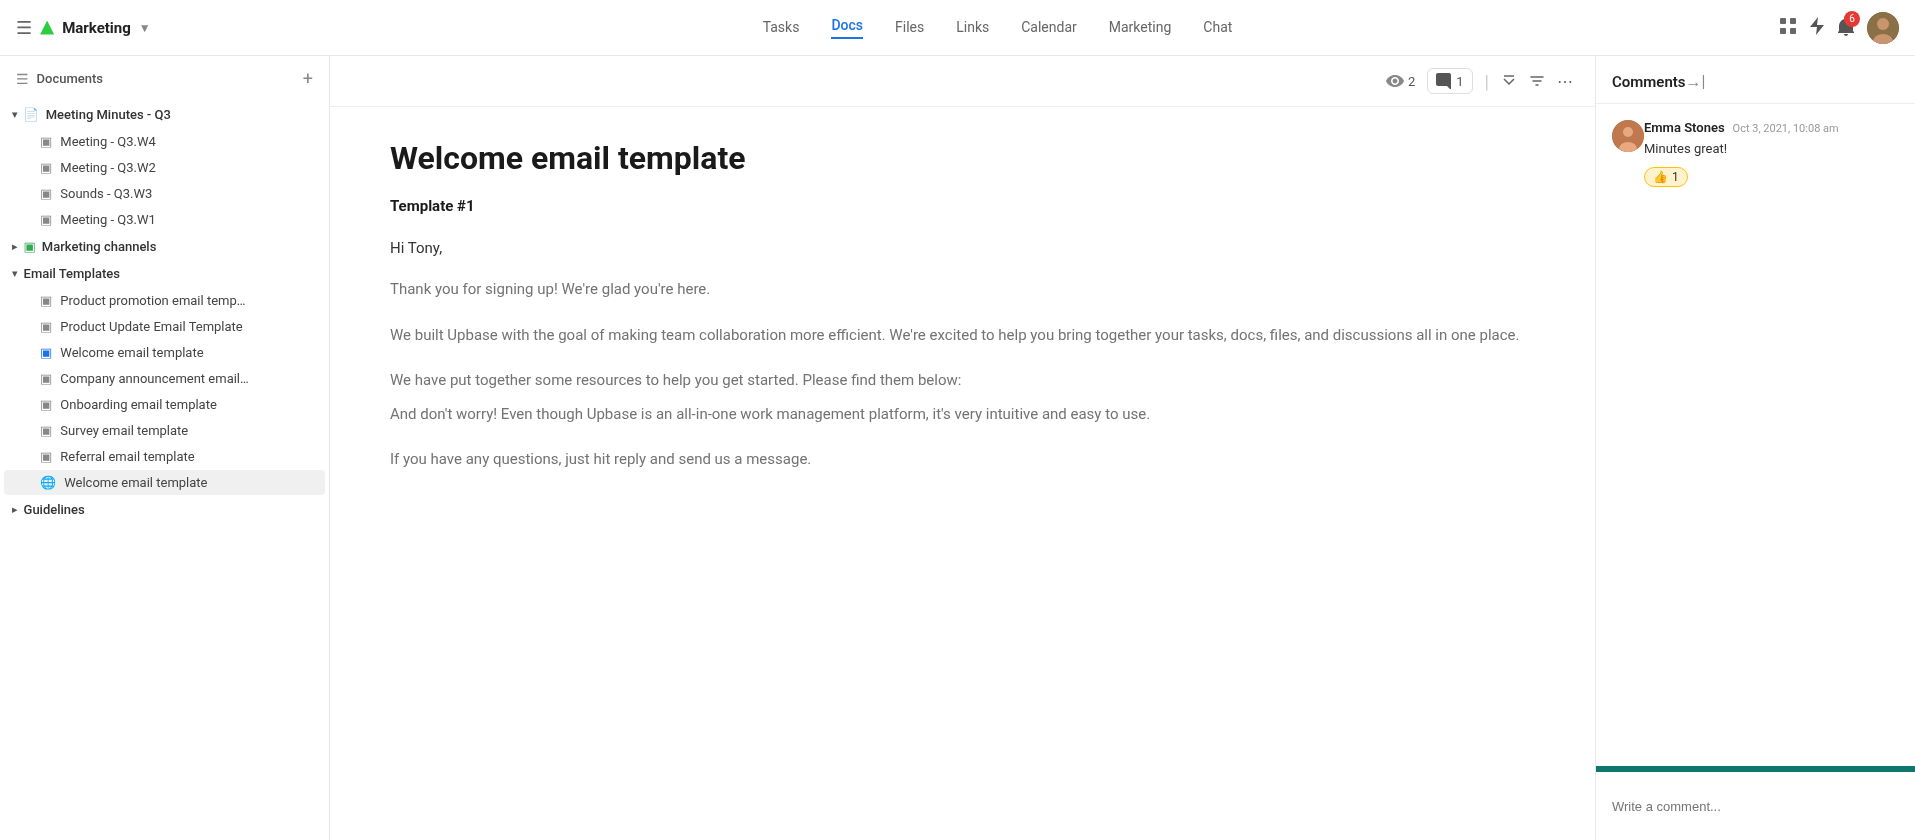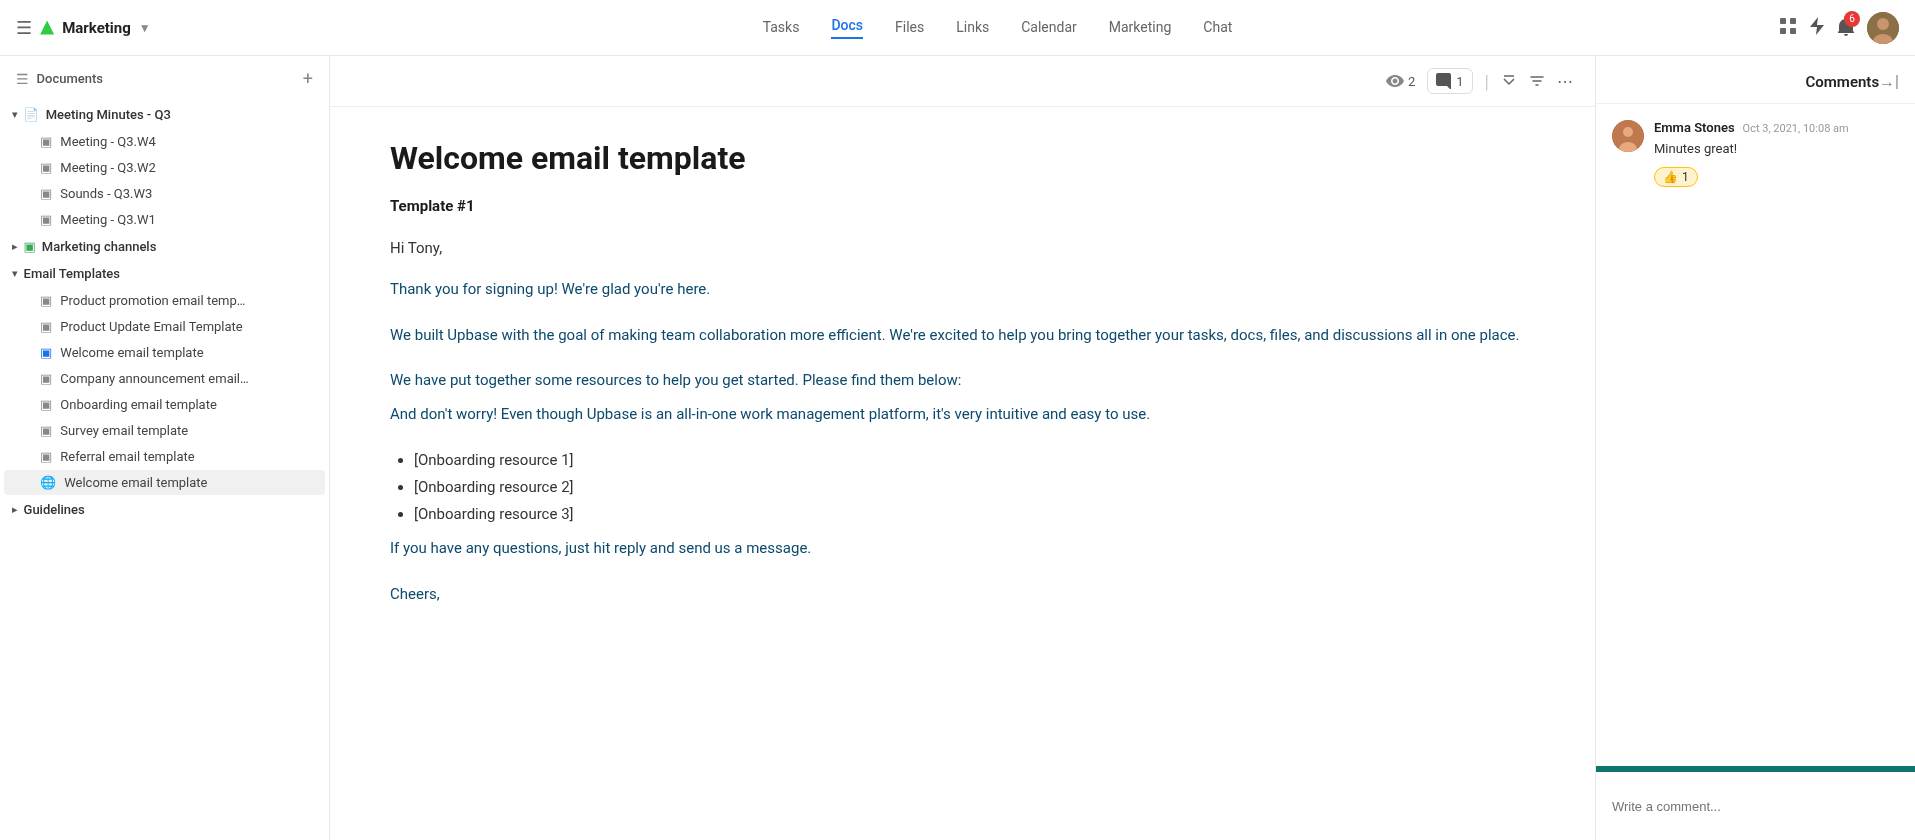--- a/index.html
+++ b/index.html
@@ -49,32 +49,32 @@
     
     .content-area { flex: 1; display: flex; flex-direction: column; overflow: hidden; }
     .doc-toolbar { display: flex; align-items: center; justify-content: flex-end; padding: 12px 20px; border-bottom: 1px solid #eee; gap: 12px; flex-shrink: 0; }
     .toolbar-item { display: flex; align-items: center; gap: 4px; color: #555; font-size: 13px; cursor: pointer; }
     .toolbar-item.with-border { border: 1px solid #ddd; border-radius: 6px; padding: 4px 8px; }
     .toolbar-sep { color: #ccc; font-size: 18px; }
 
     .doc-body { flex: 1; overflow-y: auto; padding: 32px 60px; }
     .doc-title { font-size: 32px; font-weight: 700; color: #1a1a1a; margin-bottom: 20px; }
     .doc-subtitle { font-size: 15px; font-weight: 700; color: #1a1a1a; margin-bottom: 24px; }
-    .doc-para { font-size: 15px; line-height: 1.7; color: #0c4a6e; margin-bottom: 20px; }
+    .doc-para { font-size: 15px; line-height: 1.7; color: #737373; margin-bottom: 20px; }
     .doc-list { margin-left: 24px; margin-bottom: 8px; }
     .doc-list li { font-size: 15px; line-height: 1.8; color: #333; }
     .doc-greeting { font-size: 15px; color: #333; margin-bottom: 20px; }
 
     
     .comments-panel { width: 320px; border-left: 1px solid #e8e8e8; display: flex; flex-direction: column; flex-shrink: 0; }
-    .comments-header { display: flex; align-items: center; justify-content: flex-end; padding: 16px 16px 12px; border-bottom: 1px solid #eee; flex-shrink: 0; }
+    .comments-header { display: flex; align-items: center; justify-content: flex-start; padding: 16px 16px 12px; border-bottom: 1px solid #eee; flex-shrink: 0; }
     .comments-title { font-size: 15px; font-weight: 600; color: #222; }
     .comments-close-icon { color: #888; cursor: pointer; font-size: 16px; }
     .comments-list { flex: 1; overflow-y: auto; padding: 16px; }
-    .comment-item { display: flex; gap: 10px; margin-bottom: 0; justify-content: flex-end; }
+    .comment-item { display: flex; margin-bottom: 0; justify-content: flex-end; }
     .comment-avatar { width: 32px; height: 32px; border-radius: 50%; background: #c0794e; flex-shrink: 0; overflow: hidden; }
     .comment-content { flex: 1; }
     .comment-author-row { display: flex; align-items: baseline; gap: 8px; margin-bottom: 4px; }
     .comment-author { font-size: 13px; font-weight: 600; color: #222; }
     .comment-time { font-size: 11px; color: #999; }
     .comment-text { font-size: 13px; color: #333; line-height: 1.5; margin-bottom: 8px; }
     .comment-reaction { display: inline-flex; align-items: center; gap: 4px; background: #fff3cd; border: 1px solid #ffc107; border-radius: 12px; padding: 2px 8px; font-size: 12px; cursor: pointer; }
     .comment-input-area { border-top: 6px solid #0f766e; padding: 26px 16px; }
     .comment-input { width: 100%; border: none; outline: none; font-size: 13px; color: #999; background: transparent; }
   </style>
@@ -249,33 +249,21 @@
     </div>
 
     <div class="doc-body">
       <h1 class="doc-title">Welcome email template</h1>
       <p class="doc-subtitle">Template #1</p>
       <p class="doc-greeting">Hi Tony,</p>
       <p class="doc-para">Thank you for signing up! We're glad you're here.</p>
       <p class="doc-para">We built Upbase with the goal of making team collaboration more efficient. We're excited to help you bring together your tasks, docs, files, and discussions all in one place.</p>
       <p class="doc-para" style="margin-bottom:8px;">We have put together some resources to help you get started. Please find them below:</p>
       <p class="doc-para">And don't worry! Even though Upbase is an all-in-one work management platform, it's very intuitive and easy to use.</p>
-      <ul class="doc-list">
-        <li>
-          <span>[Onboarding resource 1]</span>
-        </li>
-        <li>
-          <span>[Onboarding resource 2]</span>
-        </li>
-        <li>
-          <span>[Onboarding resource 3]</span>
-        </li>
-      </ul>
       <p class="doc-para">If you have any questions, just hit reply and send us a message.</p>
-      <p class="doc-para">Cheers,</p>
     </div>
   </main>
 
   <aside class="comments-panel">
     <div class="comments-header">
       <span class="comments-title">Comments</span>
       <span class="comments-close-icon">→|</span>
     </div>
     <div class="comments-list">
       <div class="comment-item">

